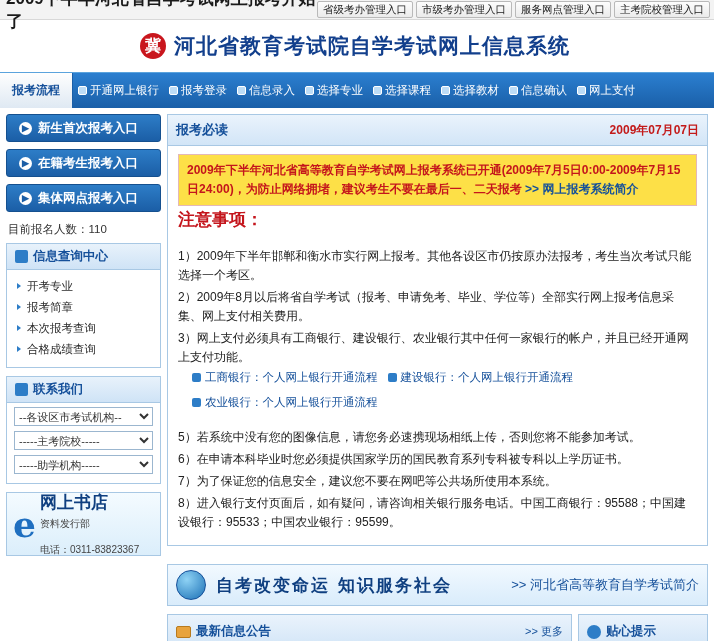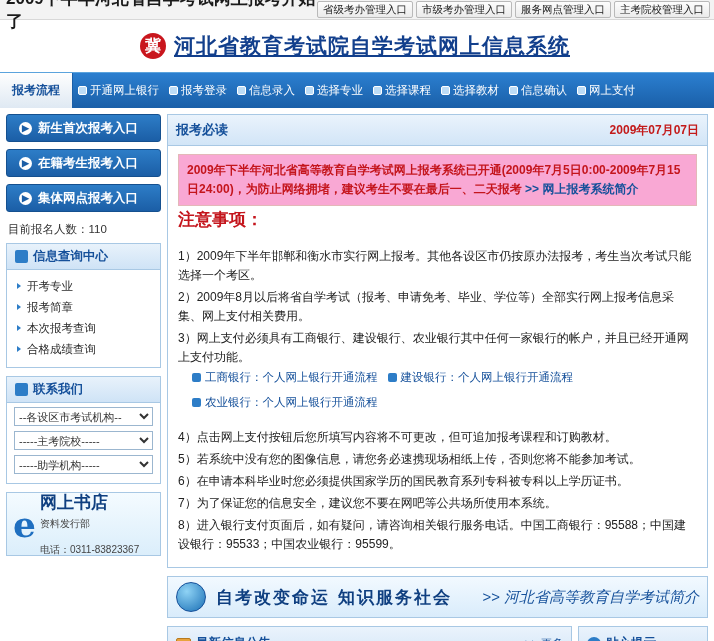--- a/index.html
+++ b/index.html
@@ -61,21 +61,20 @@
     display: flex; align-items: center; justify-content: center;
     margin-right: 8px;
     font-family: "DejaVu Sans", sans-serif;
   }
   .banner-title {
     font-size: 21px;
     font-weight: bold;
     color: #123f8c;
     letter-spacing: 1px;
     font-family: "DejaVu Sans", sans-serif;
-    text-decoration: underline;
   }
 
   
   .nav {
     height: 36px;
     background: linear-gradient(#2b7fd0, #1a5fa8);
     display: flex;
     align-items: stretch;
     border-top: 1px solid #5aa3dd;
   }
@@ -227,21 +226,21 @@
   .notice-head-title { font-size: 13px; font-weight: bold; color: #15509a; }
   .notice-date { font-size: 12px; color: #c31a1a; font-weight: bold; }
   .notice-body {
     border: 1px solid #a8c8e4;
     border-top: none;
     padding: 8px 10px 10px 10px;
     background: #fff;
   }
   .red-block {
     border: 1px solid #e3b8b8;
-    background: #f9a8d4;
+    background: #fde047;
     padding: 6px 8px;
     color: #c4151c;
     font-size: 12px;
     line-height: 19px;
     font-weight: bold;
     margin-bottom: 0;
   }
   .red-block .blue-link { color: #15509a; font-weight: bold; }
   .sec-title {
     color: #c4151c;
@@ -295,21 +294,21 @@
     margin-right: 10px;
     flex: none;
   }
   .promo-text {
     font-size: 17px;
     font-weight: bold;
     color: #0f3f80;
     letter-spacing: 2px;
     font-family: "DejaVu Sans", sans-serif;
   }
-  .promo-right { font-size: 15px; color: #15509a; font-style: italic; }
+  .promo-right { font-size: 13px; color: #15509a; }
 
   
   .bottom {
     display: flex;
     gap: 6px;
     margin: 8px 6px 0 167px;
   }
   .news-box { flex: 1; border: 1px solid #a8c8e4; background: #fff; }
   .tips-box { width: 130px; border: 1px solid #a8c8e4; background: #fff; flex: none; }
   .box-head {
@@ -506,21 +505,20 @@
           </span>
           <span class="b">
             <span class="bullet-sq"></span>
             <span>建设银行：个人网上银行开通流程</span>
           </span>
           <span class="b">
             <span class="bullet-sq"></span>
             <span>农业银行：个人网上银行开通流程</span>
           </span>
         </div>
-        <div class="item">4）点击网上支付按钮后您所填写内容将不可更改，但可追加报考课程和订购教材。</div>
         <div class="item">5）若系统中没有您的图像信息，请您务必速携现场相纸上传，否则您将不能参加考试。</div>
         <div class="item">6）在申请本科毕业时您必须提供国家学历的国民教育系列专科被专科以上学历证书。</div>
         <div class="item">7）为了保证您的信息安全，建议您不要在网吧等公共场所使用本系统。</div>
         <div class="item">8）进入银行支付页面后，如有疑问，请咨询相关银行服务电话。中国工商银行：95588；中国建设银行：95533；中国农业银行：95599。</div>
       </div>
     </div>
   </div>
 
   <div class="promo">
     <div class="promo-left">

